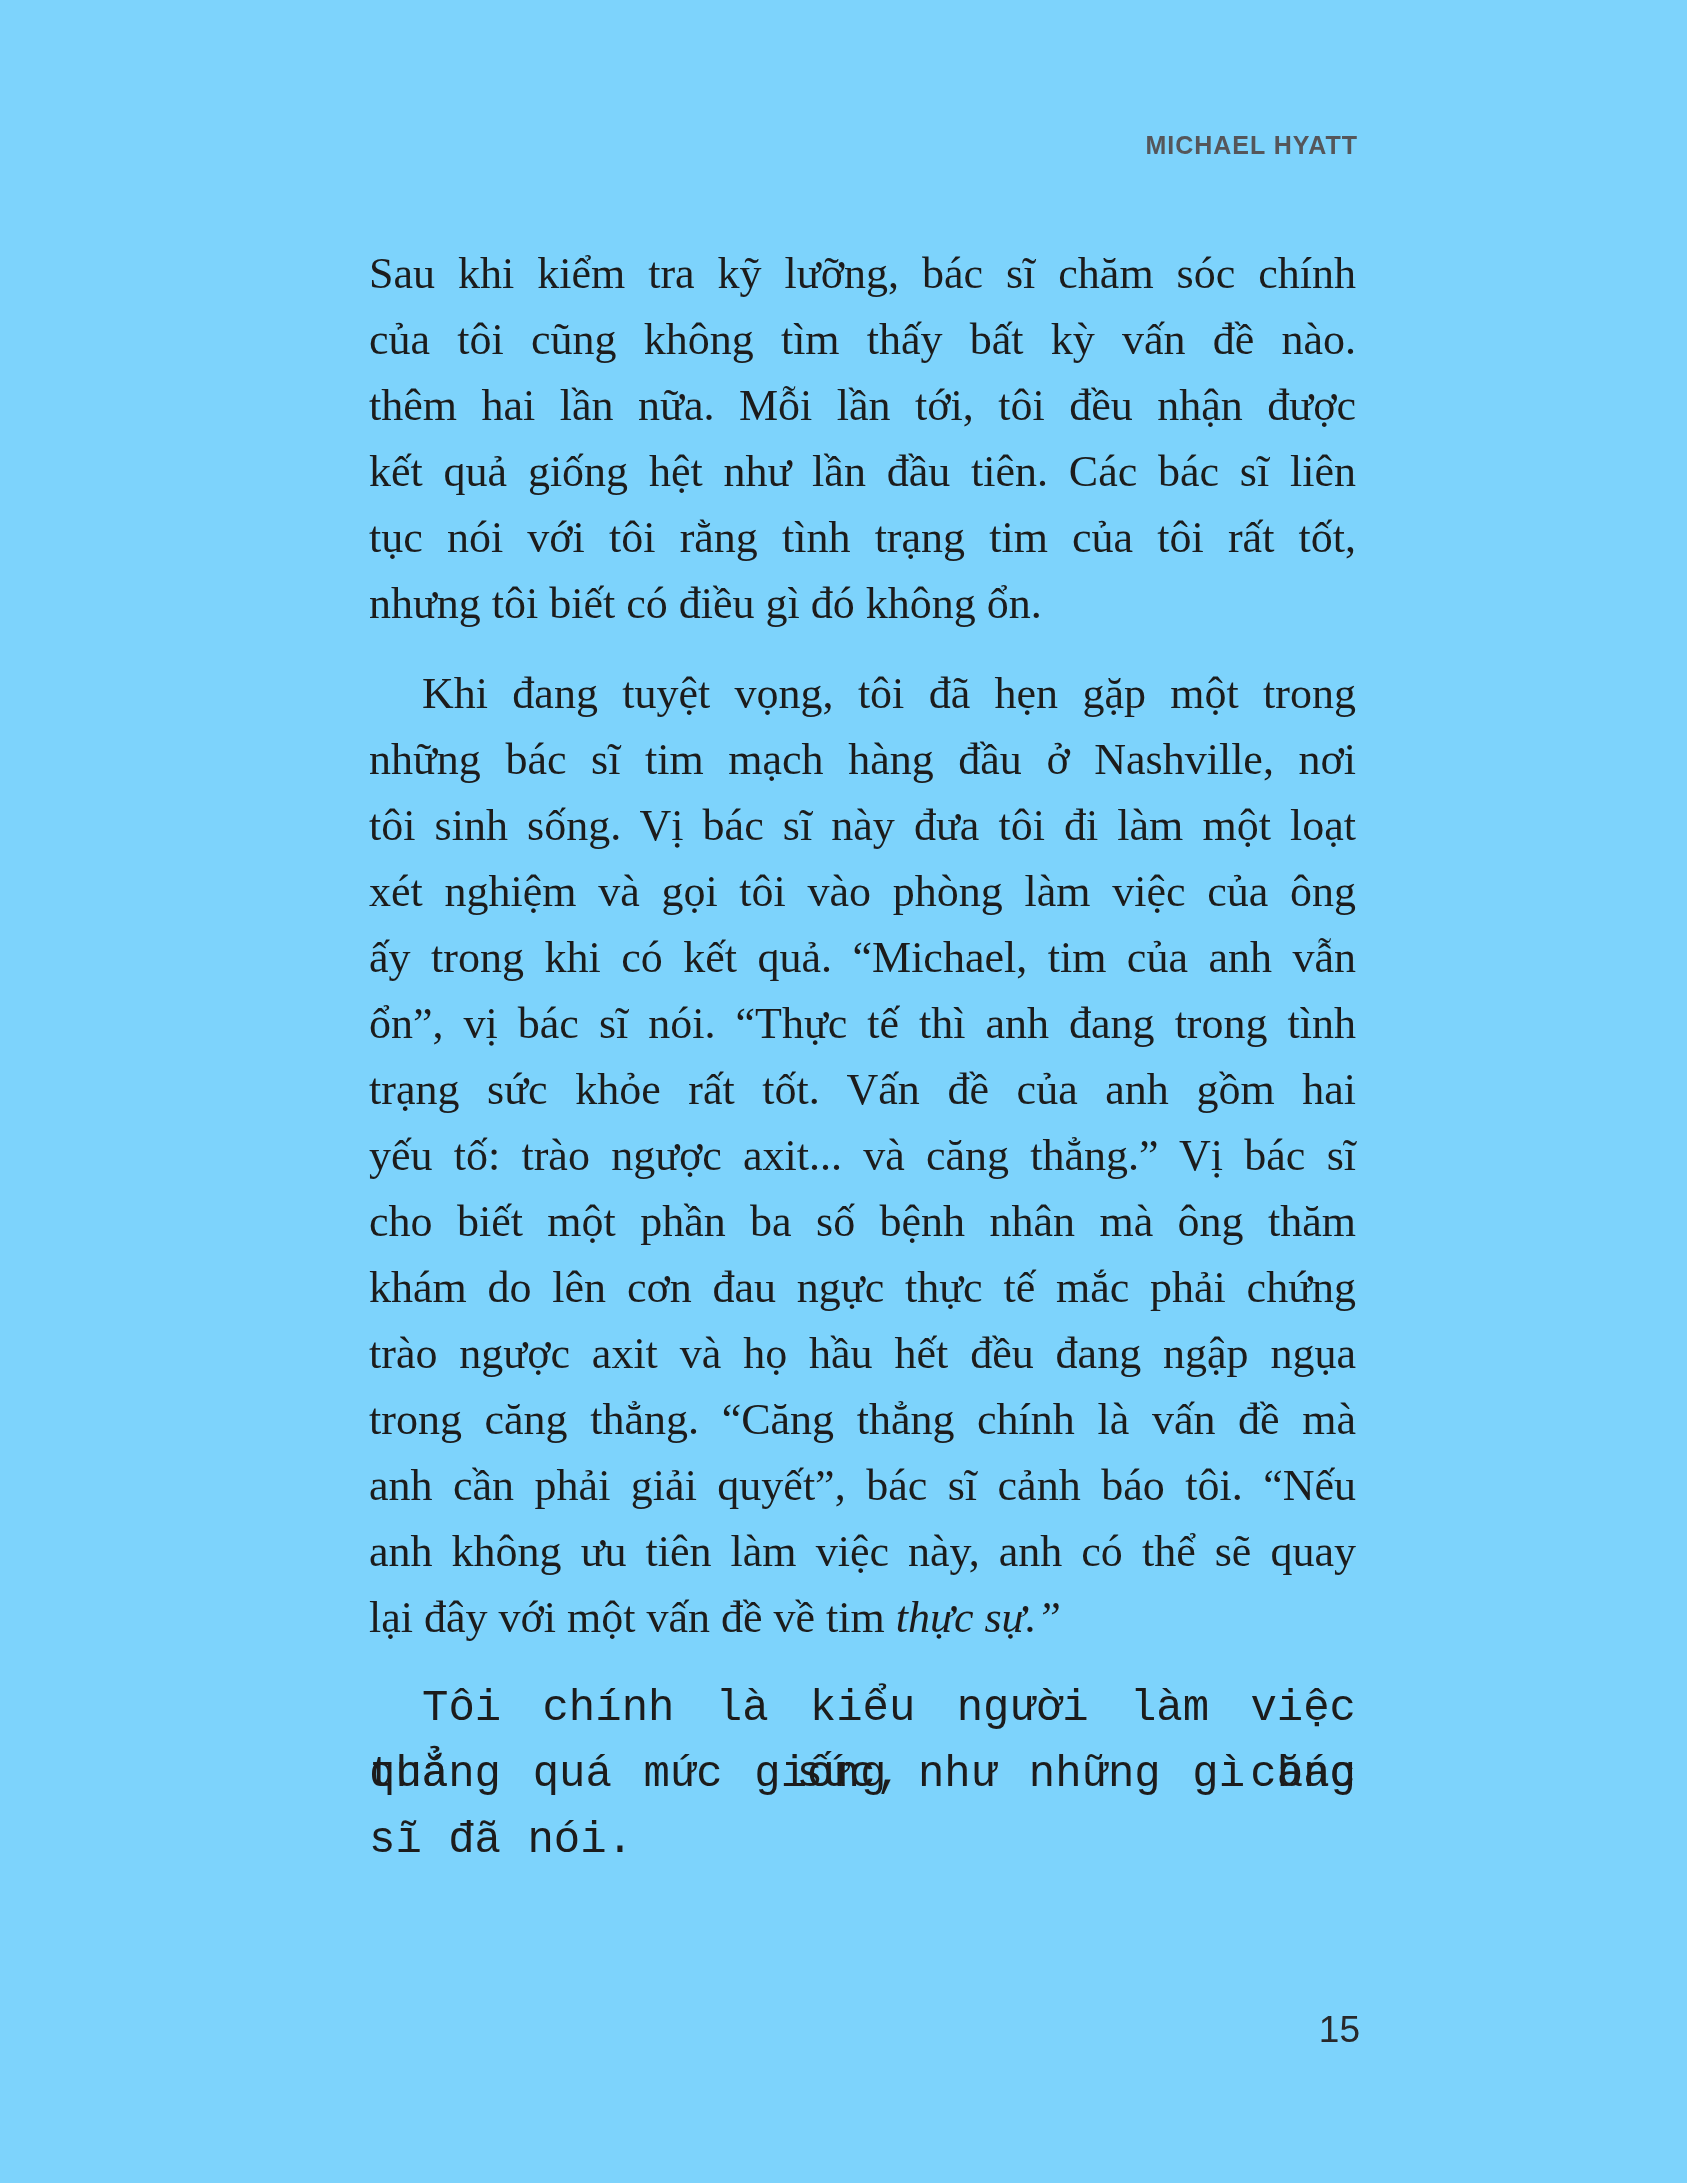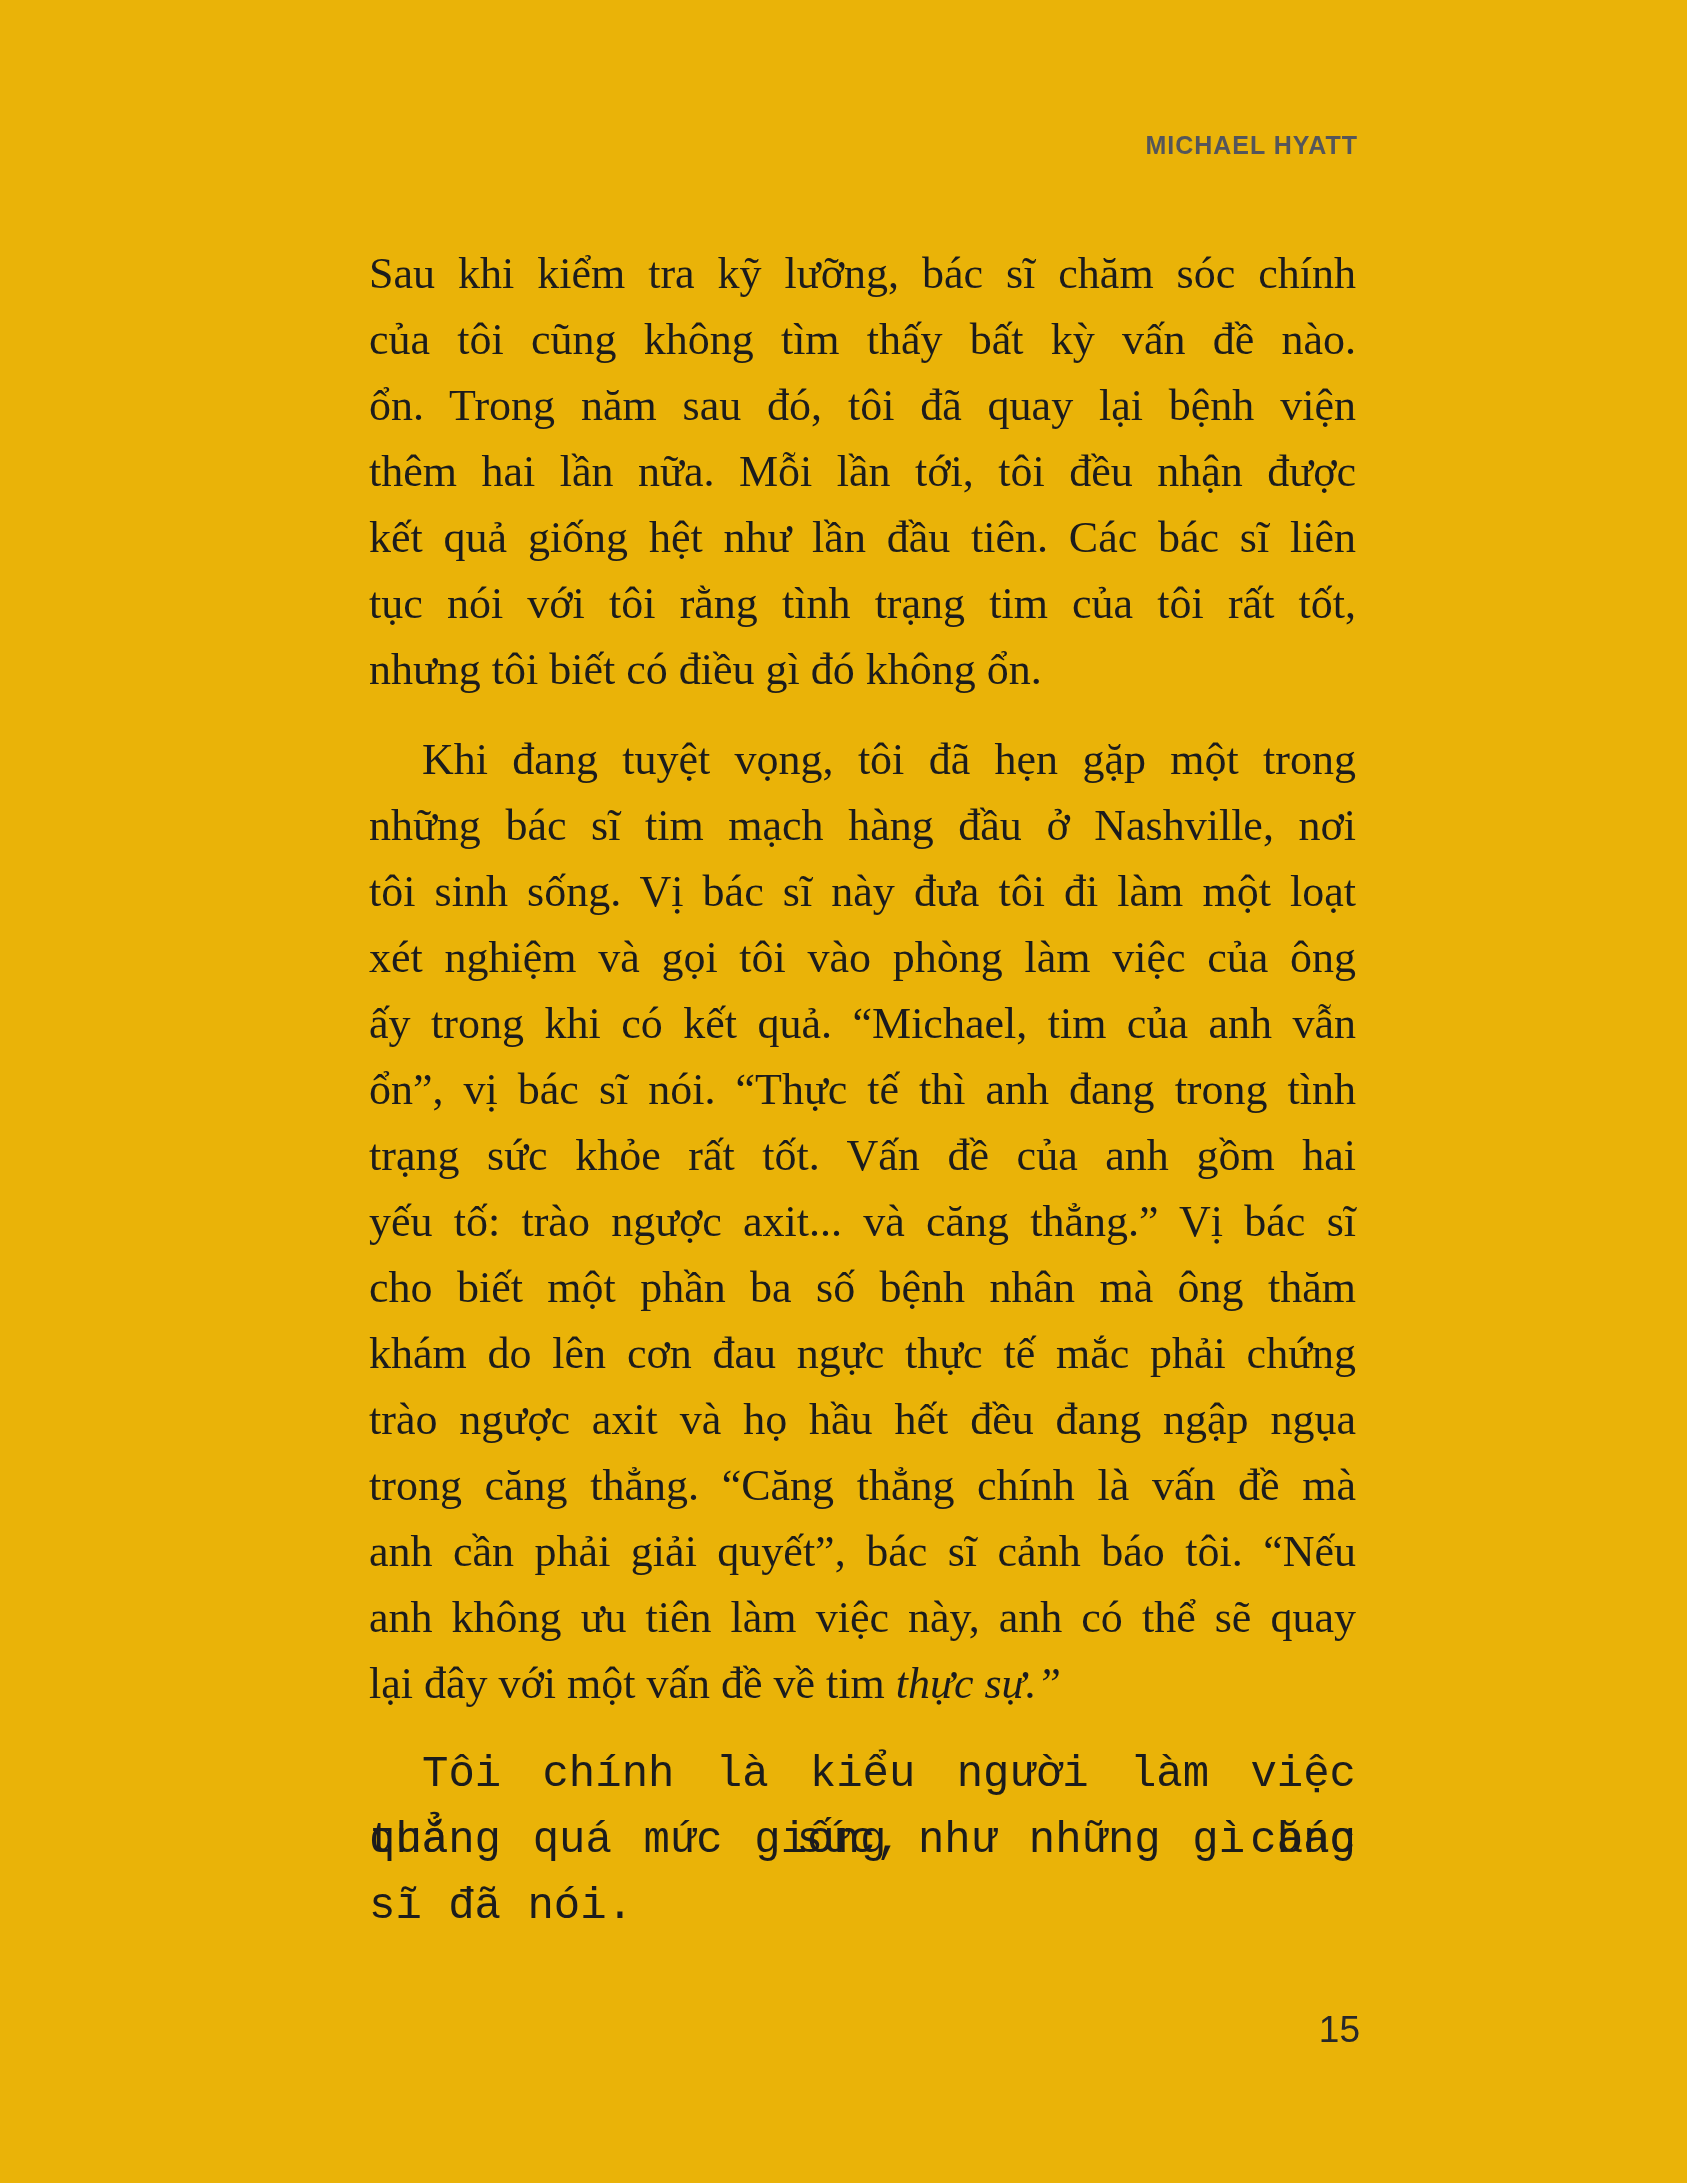--- a/index.html
+++ b/index.html
@@ -5,21 +5,21 @@
   html, body {
     margin: 0;
     padding: 0;
     background: #e8e8e8;
   }
   .page {
     position: relative;
     width: 1687px;
     height: 2183px;
     margin: 0 auto;
-    background: #eab308;
+    background: #7dd3fc;
     font-family: "Liberation Serif", "DejaVu Serif", serif;
     color: #1c1c1c;
     overflow: hidden;
   }
   .running-head {
     position: absolute;
     top: 131px;
     right: 329px;
     font-family: "Liberation Sans", "DejaVu Sans", sans-serif;
     font-weight: 700;
@@ -77,21 +77,20 @@
 
   <div class="running-head">
     <span>MICHAEL HYATT</span>
   </div>
 
   <div class="text-block">
 
     <div class="para">
       <div class="line">Sau khi kiểm tra kỹ lưỡng, bác sĩ chăm sóc chính</div>
       <div class="line">của tôi cũng không tìm thấy bất kỳ vấn đề nào.</div>
-      <div class="line">ổn. Trong năm sau đó, tôi đã quay lại bệnh viện</div>
       <div class="line">thêm hai lần nữa. Mỗi lần tới, tôi đều nhận được</div>
       <div class="line">kết quả giống hệt như lần đầu tiên. Các bác sĩ liên</div>
       <div class="line">tục nói với tôi rằng tình trạng tim của tôi rất tốt,</div>
       <div class="line para-last">nhưng tôi biết có điều gì đó không ổn.</div>
     </div>
 
     <div class="para">
       <div class="line indent">Khi đang tuyệt vọng, tôi đã hẹn gặp một trong</div>
       <div class="line">những bác sĩ tim mạch hàng đầu ở Nashville, nơi</div>
       <div class="line">tôi sinh sống. Vị bác sĩ này đưa tôi đi làm một loạt</div>

